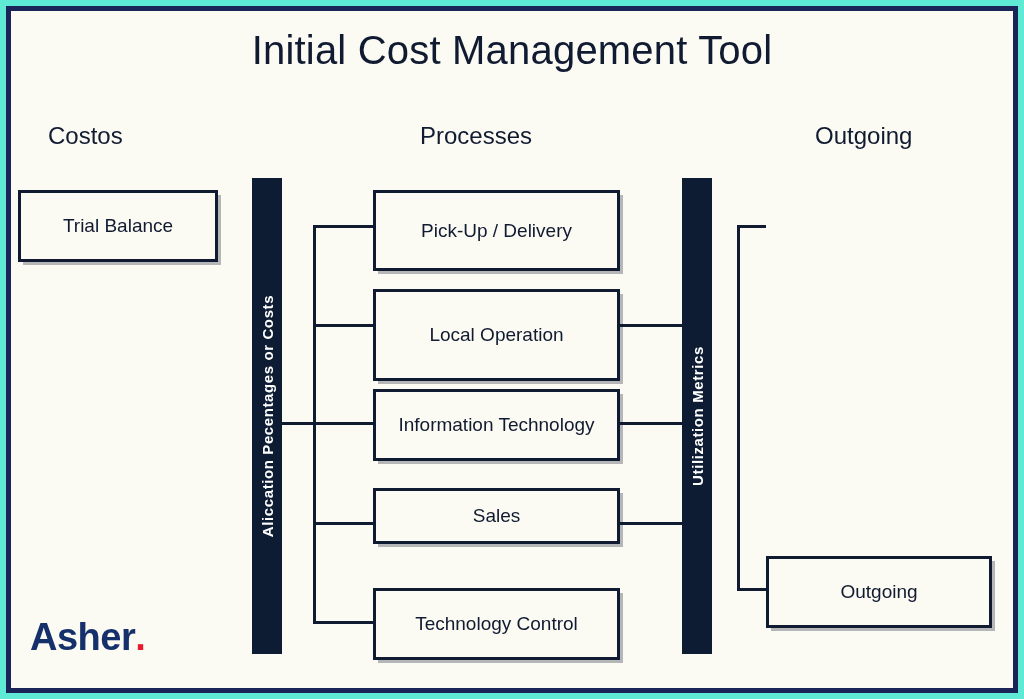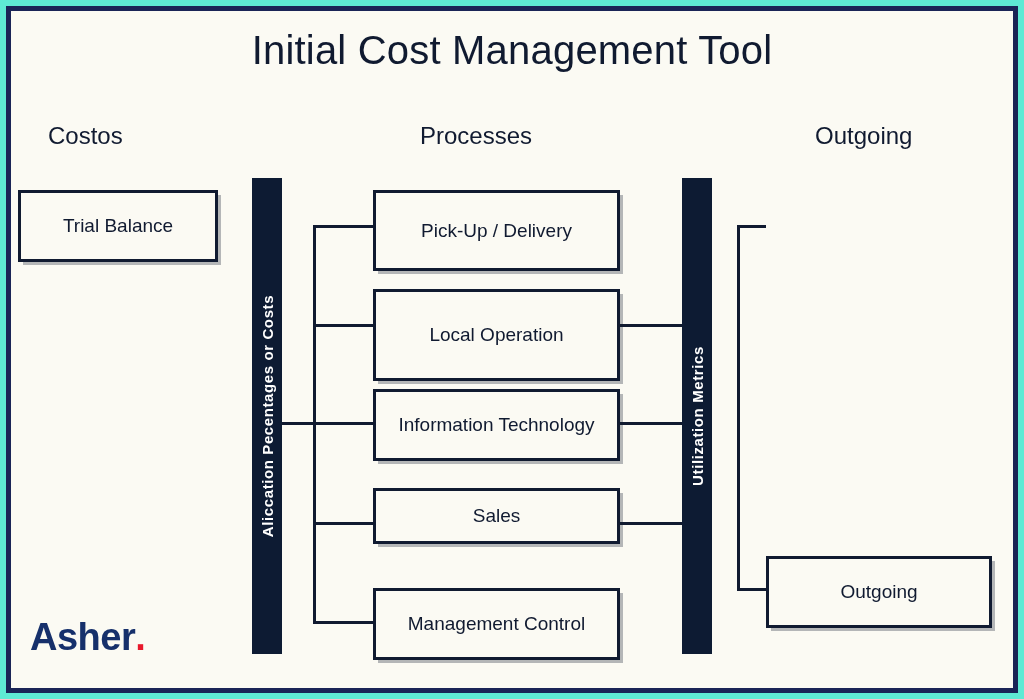--- a/index.html
+++ b/index.html
@@ -188,21 +188,21 @@
   <div class="conn conn-v" id="rconn-trunk"></div>
   <div class="conn conn-h" id="rconn-stub-incoming"></div>
   <div class="conn conn-h" id="rconn-stub-outgoing"></div>
 
   <div class="node" id="node-trial-balance">Trial Balance</div>
 
   <div class="node" id="node-pickup-delivery">Pick-Up / Delivery</div>
   <div class="node" id="node-local-operation">Local Operation</div>
   <div class="node" id="node-information-tech">Information Technology</div>
   <div class="node" id="node-sales">Sales</div>
-  <div class="node" id="node-management-control">Management Control</div>
+  <div class="node" id="node-management-control">Technology Control</div>
 
   <div class="node" id="node-outgoing">Outgoing</div>
 
   <div id="asher-logo">
     <span id="asher-wordmark">Asher</span>
     <span id="asher-dot">.</span>
   </div>
 
 </div>
 

